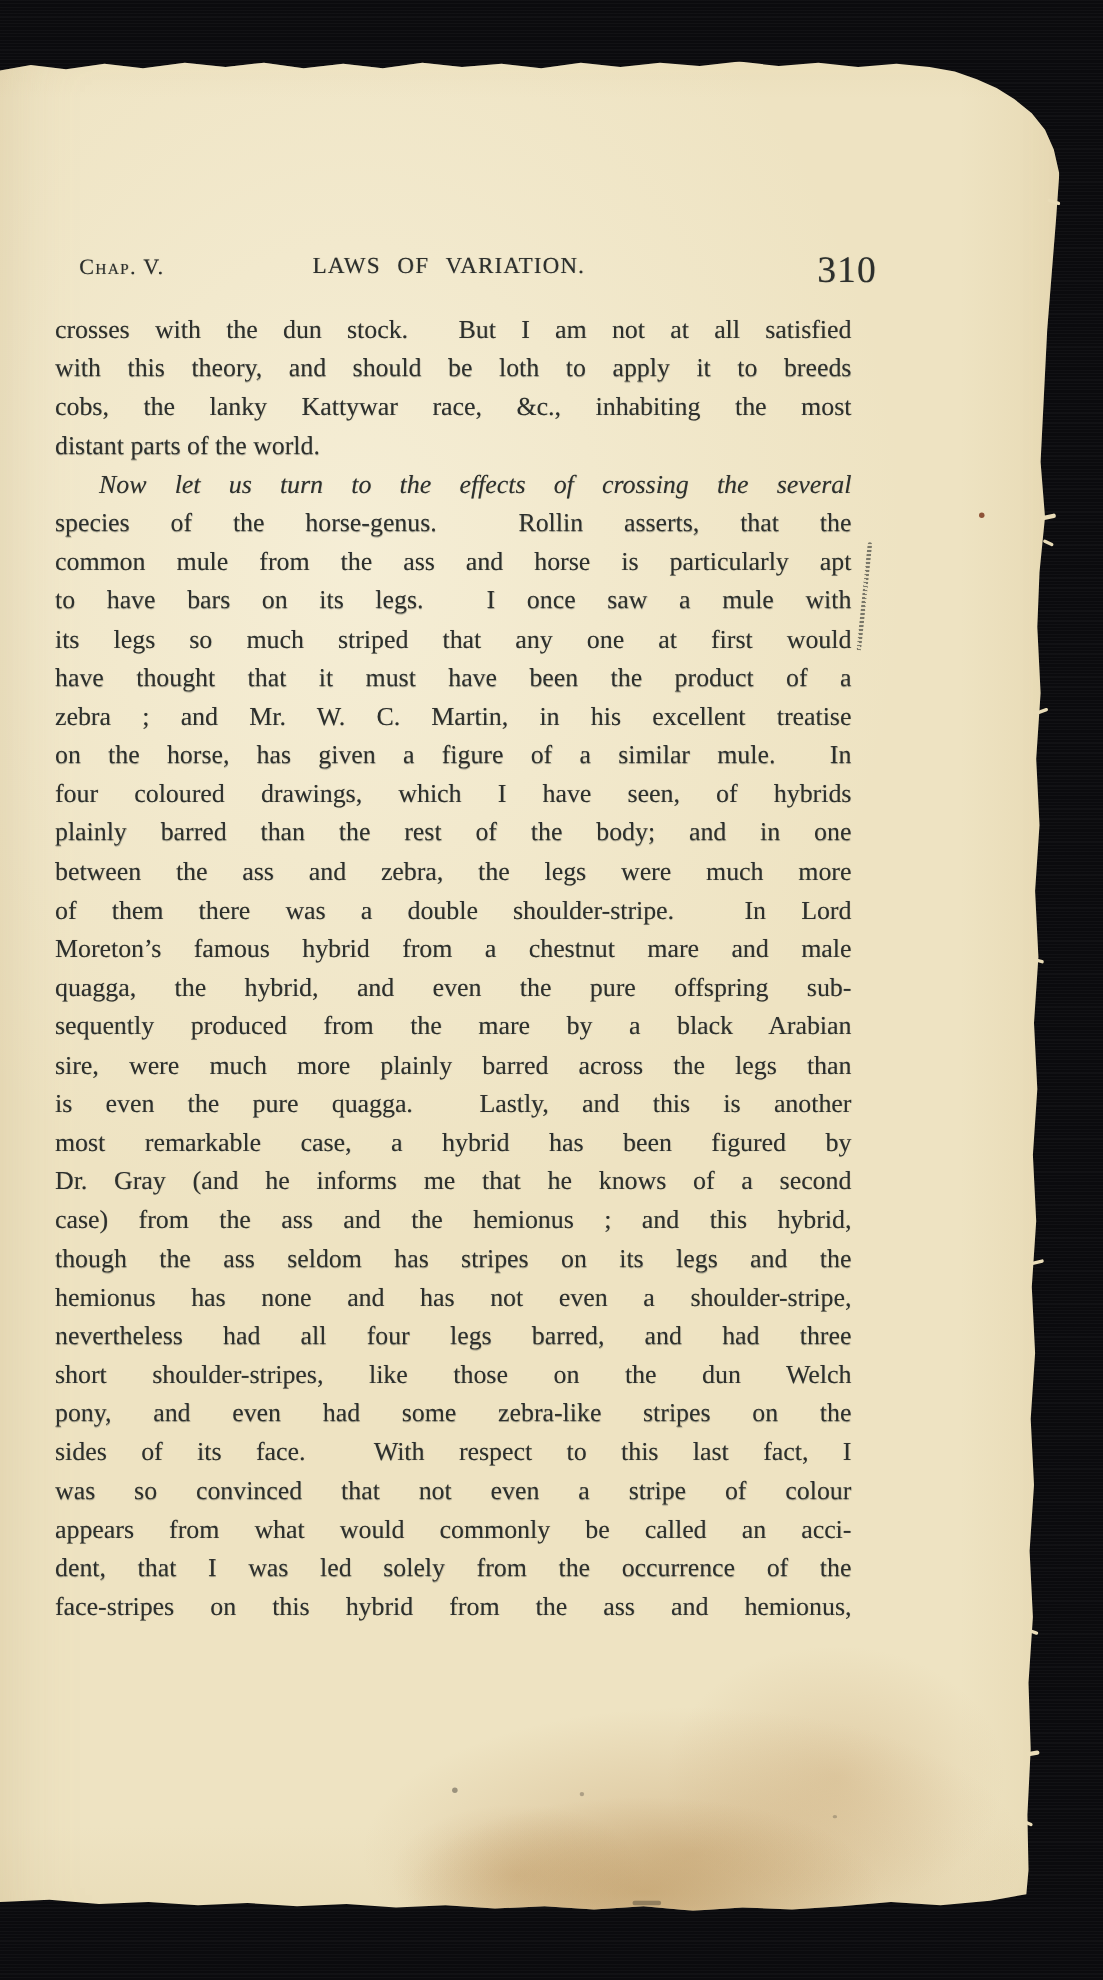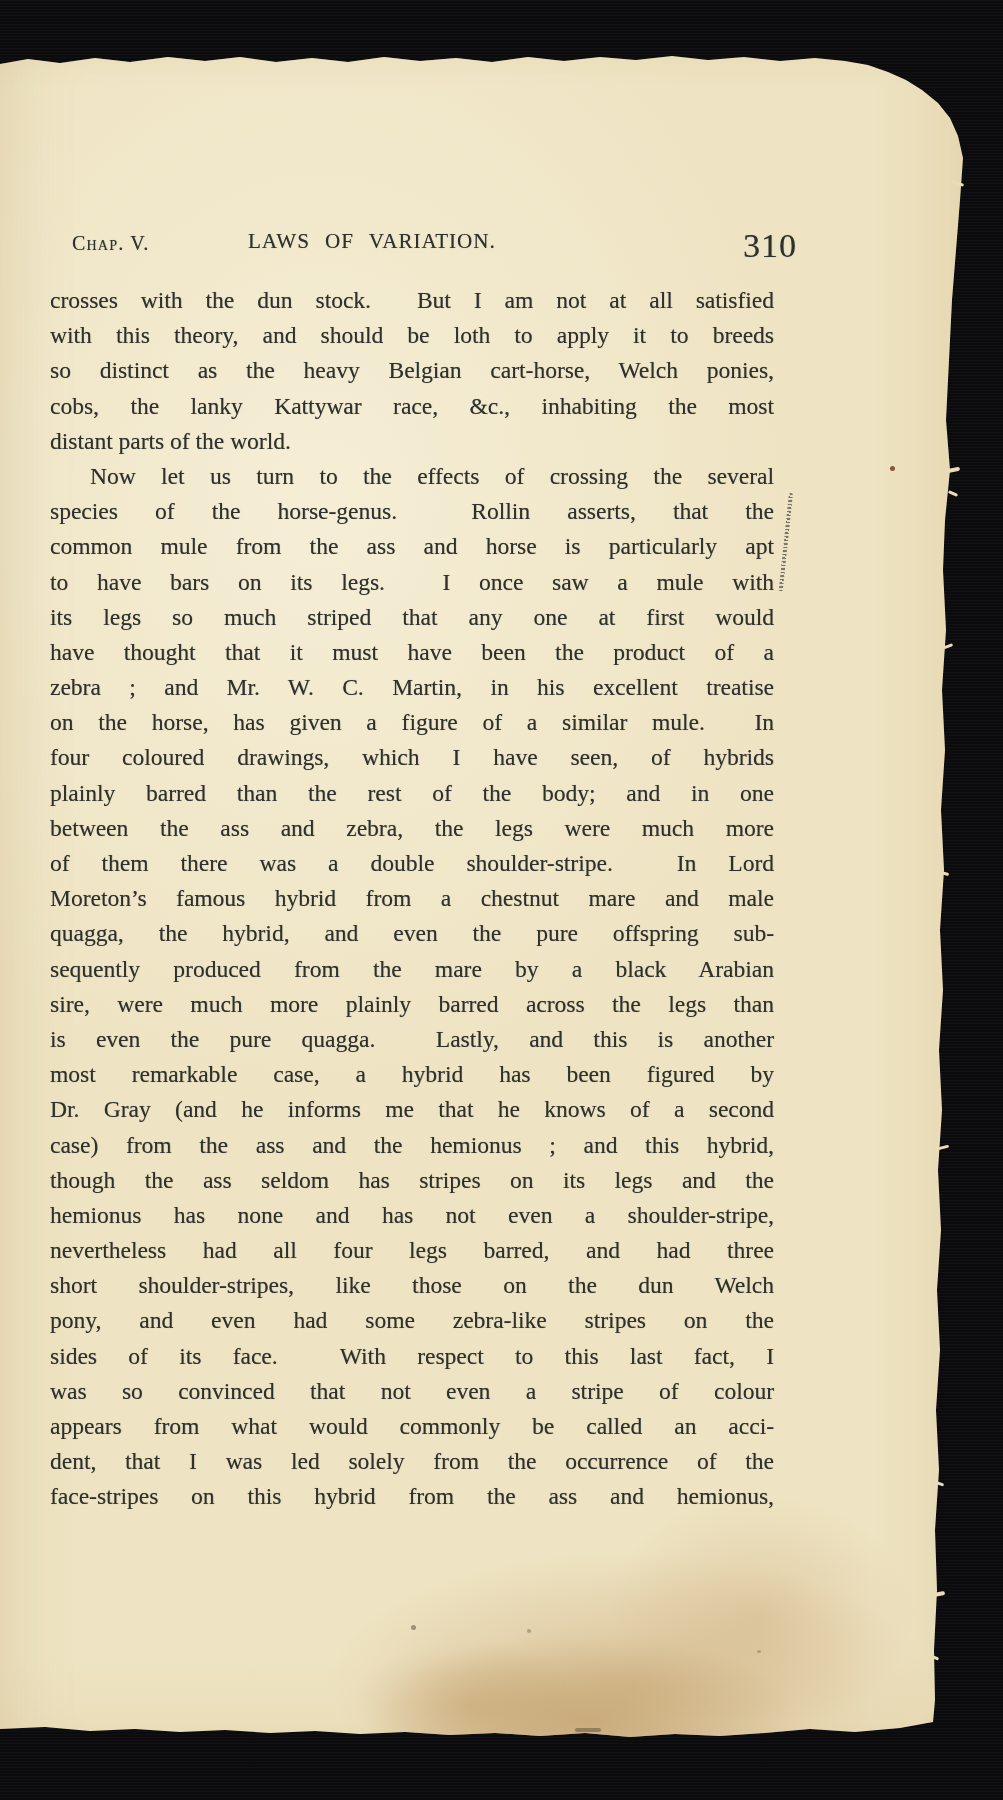--- a/index.html
+++ b/index.html
@@ -46,31 +46,31 @@
       935px 1700px, 933px 1722px, 900px 1728px, 855px 1732px, 810px 1729px,
       765px 1733px, 720px 1736px, 675px 1734px, 630px 1737px, 585px 1733px,
       540px 1736px, 495px 1733px, 450px 1735px, 405px 1732px, 360px 1734px,
       315px 1731px, 270px 1733px, 225px 1730px, 180px 1732px, 135px 1729px,
       90px 1731px, 45px 1727px, 0px 1729px
     );
   }
   .hdr{position:absolute;color:var(--ink);line-height:1;white-space:nowrap;
        text-shadow:0.3px 0.3px 0.7px rgba(45,48,45,0.5);margin-left:16px;}
   .hdr-chap{left:56px;top:233px;font-size:20px;font-variant:small-caps;letter-spacing:1.2px;}
-  .hdr-title{left:232px;top:231px;width:320px;text-align:left;font-size:21px;
+  .hdr-title{left:232px;top:231px;width:320px;text-align:center;font-size:21px;
              letter-spacing:1px;word-spacing:9px;}
   .hdr-num{left:727px;top:229px;font-size:34px;letter-spacing:1px;}
   .text-block{
     position:absolute;left:50px;top:283px;width:724px;
     font-size:23.5px;line-height:35.2px;color:var(--ink);
     text-shadow:0.3px 0.3px 0.7px rgba(45,48,45,0.45);
   }
   .line{text-align:justify;text-align-last:justify;height:35.2px;white-space:nowrap;}
   .line.nojust{text-align:left;text-align-last:left;}
-  .line.indent{padding-left:40px;}
+  .line.indent{padding-left:40px;font-style:italic;}
   .pencil-mark{
     position:absolute;left:789px;top:493px;width:4px;height:99px;
     transform:rotate(6deg);transform-origin:top center;border-radius:2px;
     background:repeating-linear-gradient(180deg, rgba(66,68,62,0.8) 0 1.6px, rgba(66,68,62,0.05) 1.6px 3.6px);
     opacity:.85;
   }
   .red-speck{position:absolute;left:890px;top:466px;width:5px;height:5px;border-radius:50%;
     background:#7d3a20;opacity:.85;}
   .speck{position:absolute;border-radius:50%;background:#5a5348;}
   .speck.s1{left:411px;top:1625px;width:5px;height:5px;opacity:.55;}
@@ -92,21 +92,20 @@
 <body>
 
 <div class="page">
   <span class="hdr hdr-chap">Chap. V.</span>
   <span class="hdr hdr-title">LAWS OF VARIATION.</span>
   <span class="hdr hdr-num">310</span>
 
   <div class="text-block">
       <div class="line">crosses with the dun stock.&nbsp; But I am not at all satisfied</div>
       <div class="line">with this theory, and should be loth to apply it to breeds</div>
-      <div class="line">so distinct as the heavy Belgian cart-horse, Welch ponies,</div>
       <div class="line">cobs, the lanky Kattywar race, &amp;c., inhabiting the most</div>
       <div class="line nojust">distant parts of the world.</div>
       <div class="line indent">Now let us turn to the effects of crossing the several</div>
       <div class="line">species of the horse-genus.&nbsp; Rollin asserts, that the</div>
       <div class="line">common mule from the ass and horse is particularly apt</div>
       <div class="line">to have bars on its legs.&nbsp; I once saw a mule with</div>
       <div class="line">its legs so much striped that any one at first would</div>
       <div class="line">have thought that it must have been the product of a</div>
       <div class="line">zebra ; and Mr. W. C. Martin, in his excellent treatise</div>
       <div class="line">on the horse, has given a figure of a similar mule.&nbsp; In</div>

